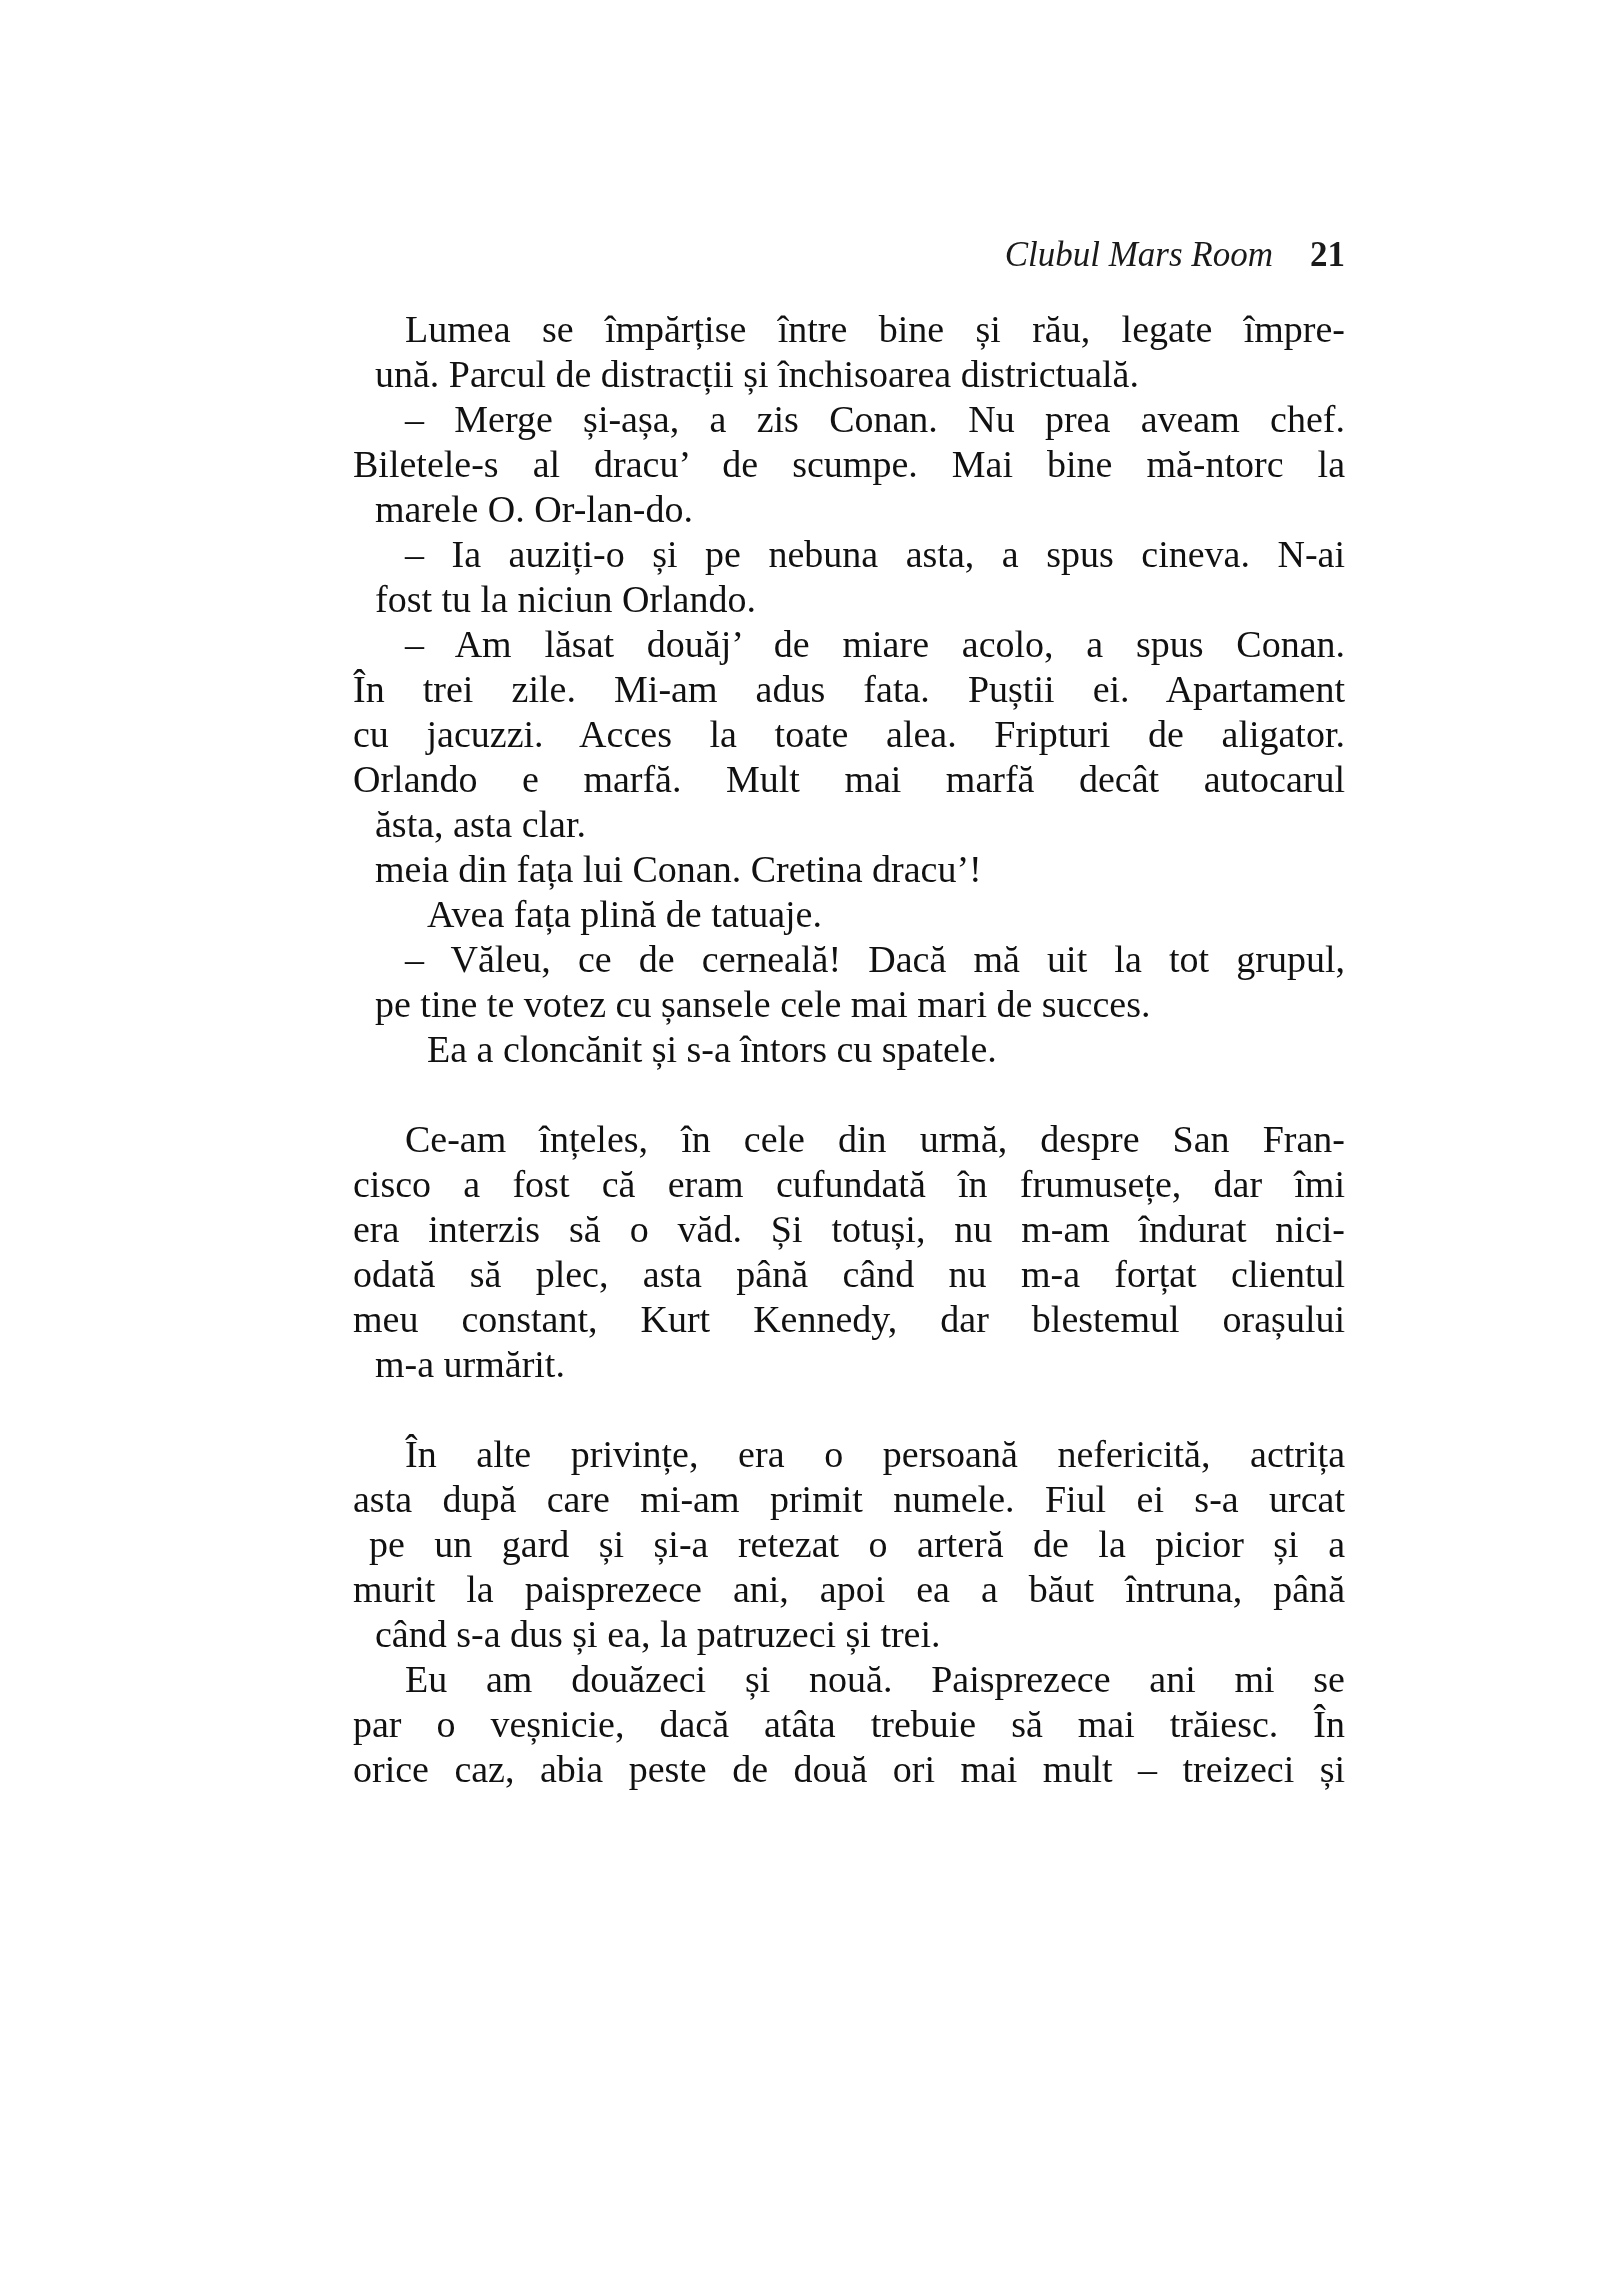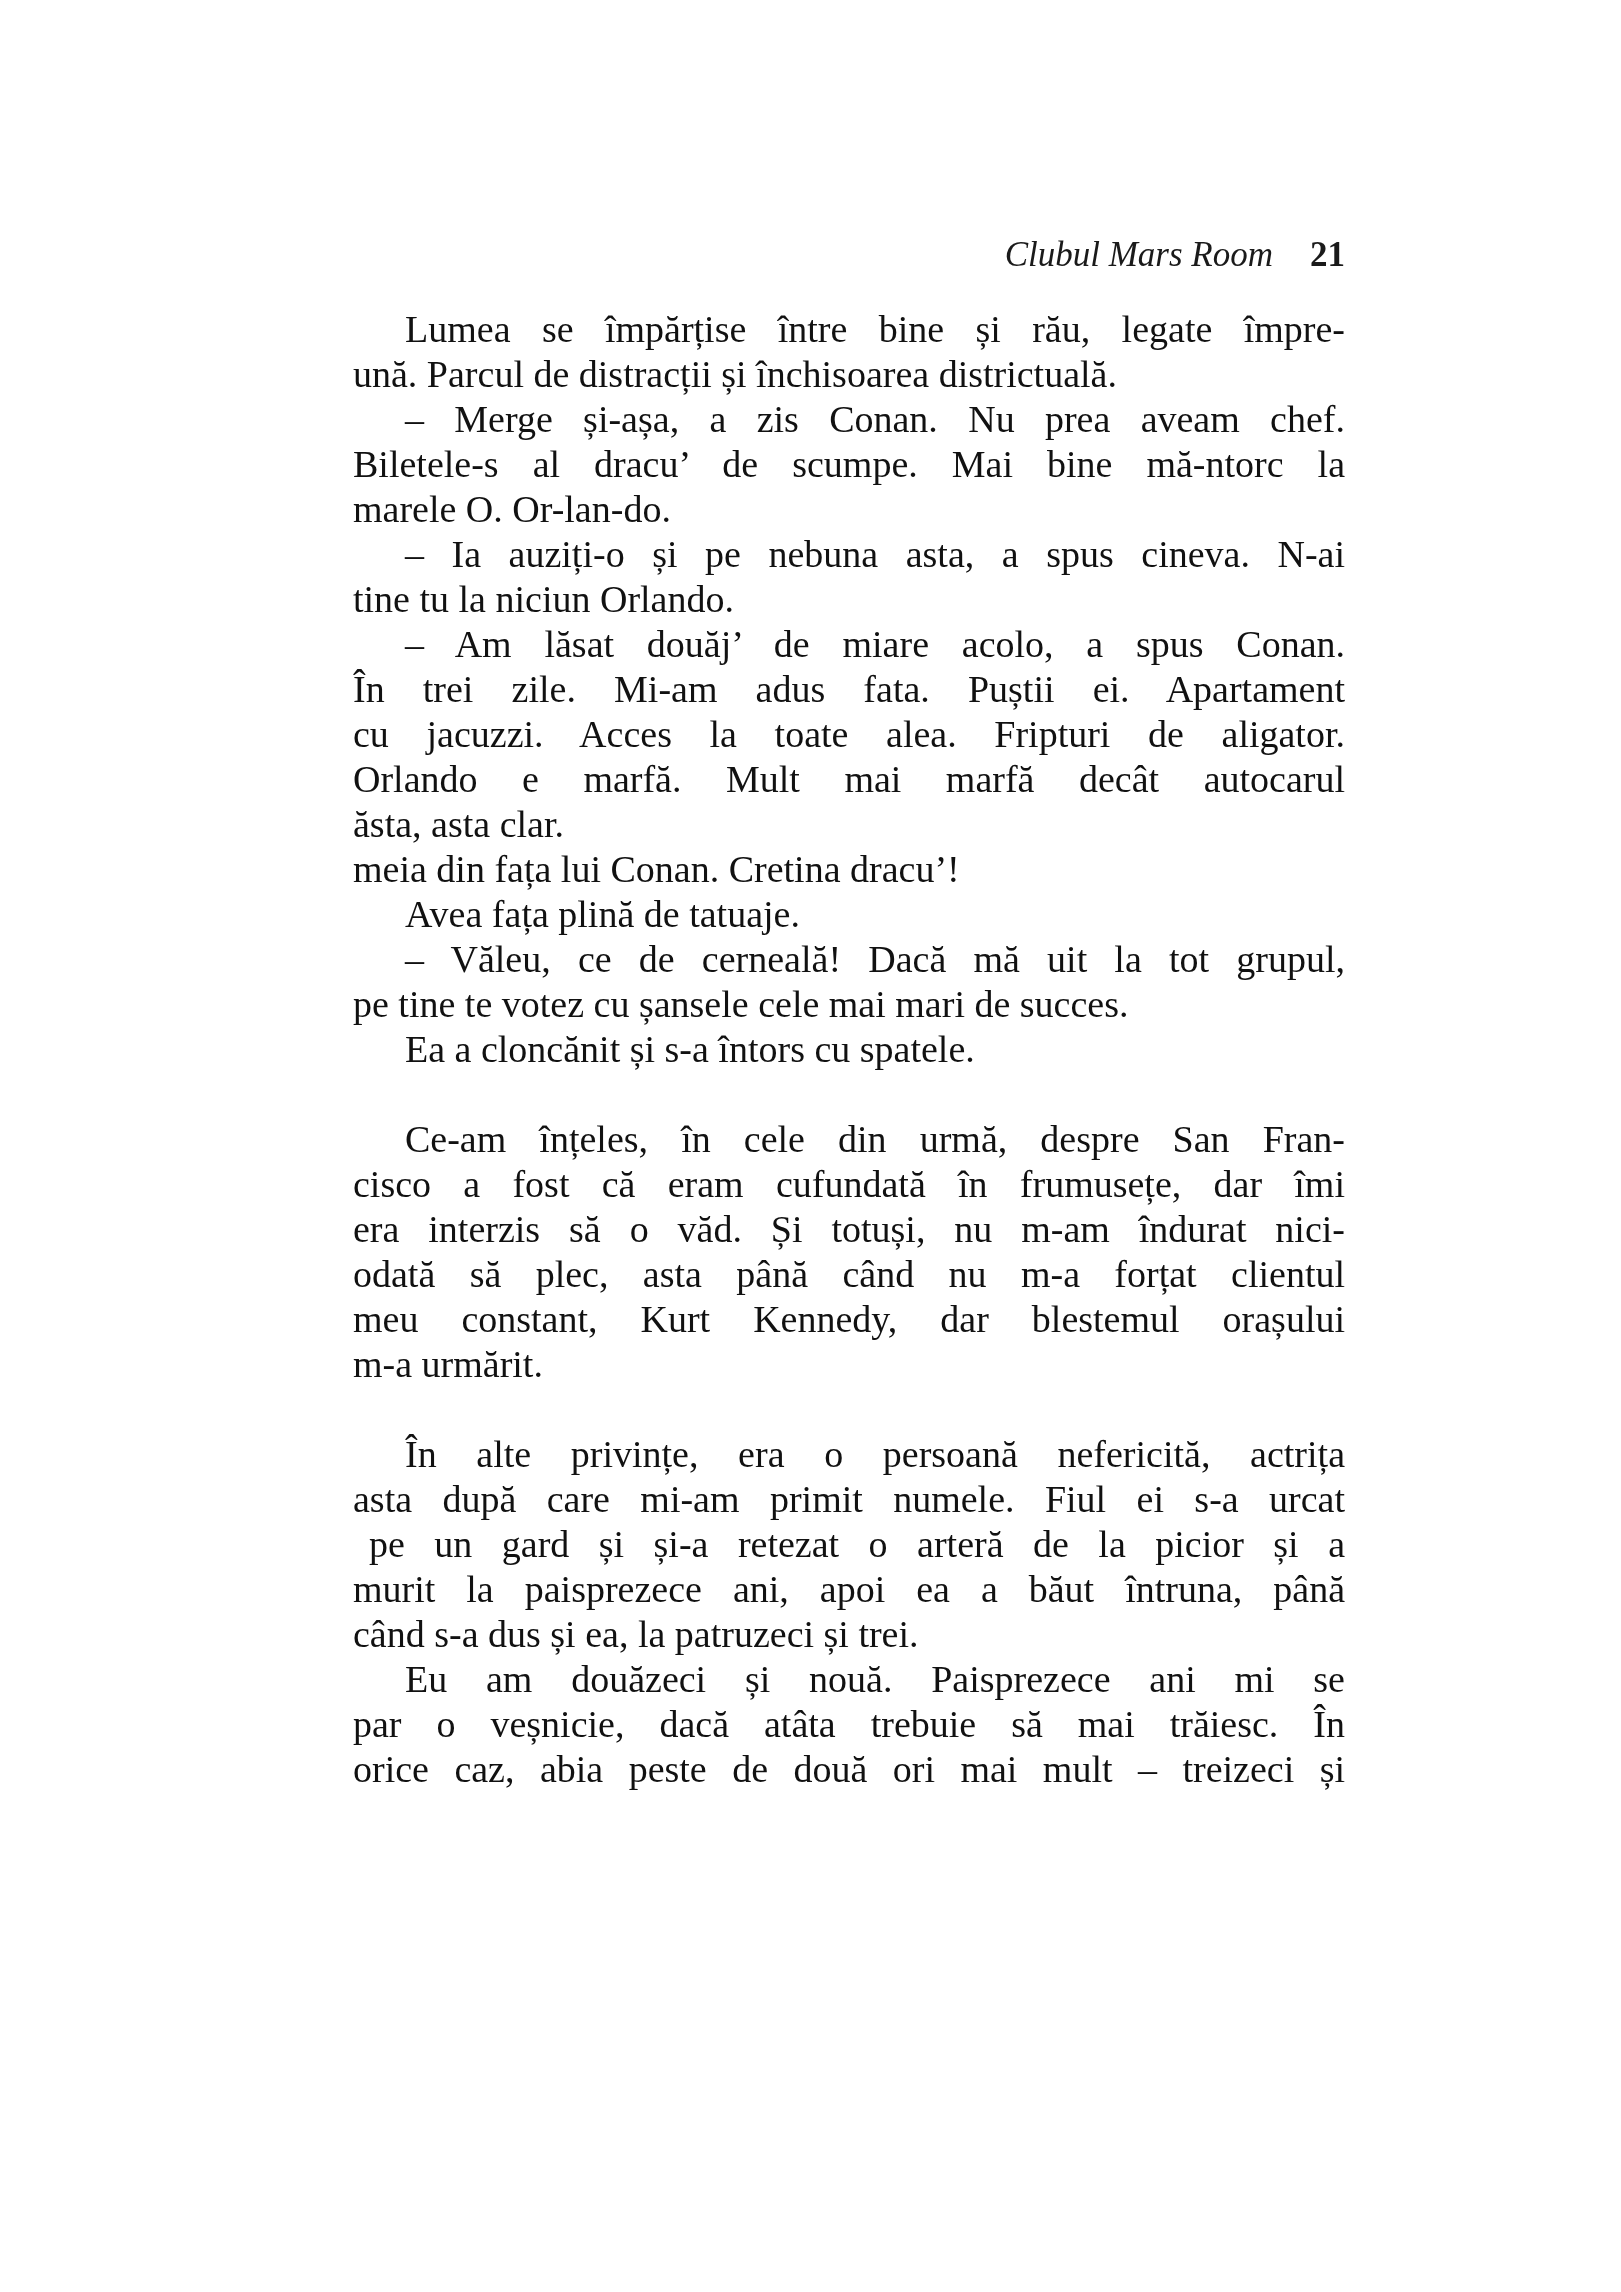--- a/index.html
+++ b/index.html
@@ -11,39 +11,39 @@
     font-size: 35px; line-height: 43px; color: #1a1a1a;
   }
   .running-head .title { font-style: italic; margin-right: 37px; }
   .running-head .num { font-weight: bold; }
   .body-text {
     position: absolute; top: 307px; left: 353px; width: 992px;
     font-family: "Liberation Serif", "DejaVu Serif", serif;
     font-size: 38px; line-height: 45px; color: #111;
   }
   .line { display: block; height: 45px; white-space: nowrap; text-align: justify; text-align-last: justify; }
-  .line.last { text-align-last: left; }
+  .line.last { text-align-last: left; margin-left: 22px; }
   .line.indent { padding-left: 52px; }
   .blank { display: block; height: 45px; }
 </style>
 </head>
 <body>
 
 <div class="page">
   <div class="running-head">
     <span class="title">Clubul Mars Room</span><span class="num">21</span>
   </div>
   <div class="body-text" id="body-text">
       <span class="line indent" style="word-spacing: 0px; white-space: nowrap;">Lumea se împărțise între bine și rău, legate împre-</span>
       <span class="line last">ună. Parcul de distracții și închisoarea districtuală.</span>
       <span class="line indent" style="word-spacing: 0px; white-space: nowrap;">– Merge și-așa, a zis Conan. Nu prea aveam chef.</span>
       <span class="line" style="word-spacing: 0px; white-space: nowrap;">Biletele-s al dracu’ de scumpe. Mai bine mă-ntorc la</span>
       <span class="line last">marele O. Or-lan-do.</span>
       <span class="line indent" style="word-spacing: 0px; white-space: nowrap;">– Ia auziți-o și pe nebuna asta, a spus cineva. N-ai</span>
-      <span class="line last">tine tu la niciun Orlando.</span>
+      <span class="line last">fost tu la niciun Orlando.</span>
       <span class="line indent" style="word-spacing: 0px; white-space: nowrap;">– Am lăsat douăj’ de miare acolo, a spus Conan.</span>
       <span class="line" style="word-spacing: 0px; white-space: nowrap;">În trei zile. Mi-am adus fata. Puștii ei. Apartament</span>
       <span class="line" style="word-spacing: 0px; white-space: nowrap;">cu jacuzzi. Acces la toate alea. Fripturi de aligator.</span>
       <span class="line" style="word-spacing: 0px; white-space: nowrap;">Orlando e marfă. Mult mai marfă decât autocarul</span>
       <span class="line last">ăsta, asta clar.</span>
       <span class="line last">meia din fața lui Conan. Cretina dracu’!</span>
       <span class="line indent last">Avea fața plină de tatuaje.</span>
       <span class="line indent" style="word-spacing: 0px; white-space: nowrap;">– Văleu, ce de cerneală! Dacă mă uit la tot grupul,</span>
       <span class="line last">pe tine te votez cu șansele cele mai mari de succes.</span>
       <span class="line indent last">Ea a cloncănit și s-a întors cu spatele.</span>

